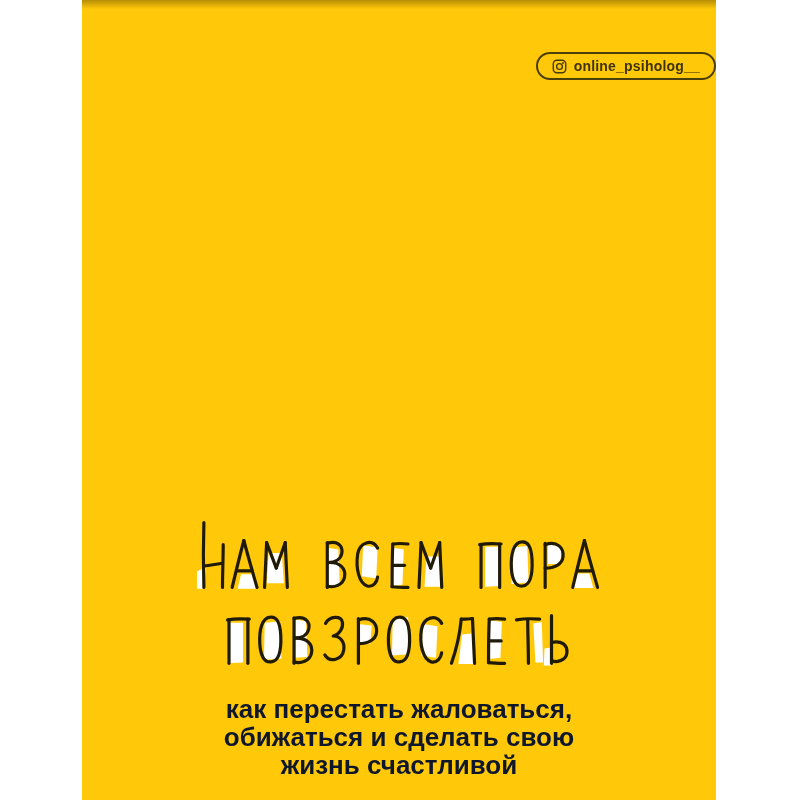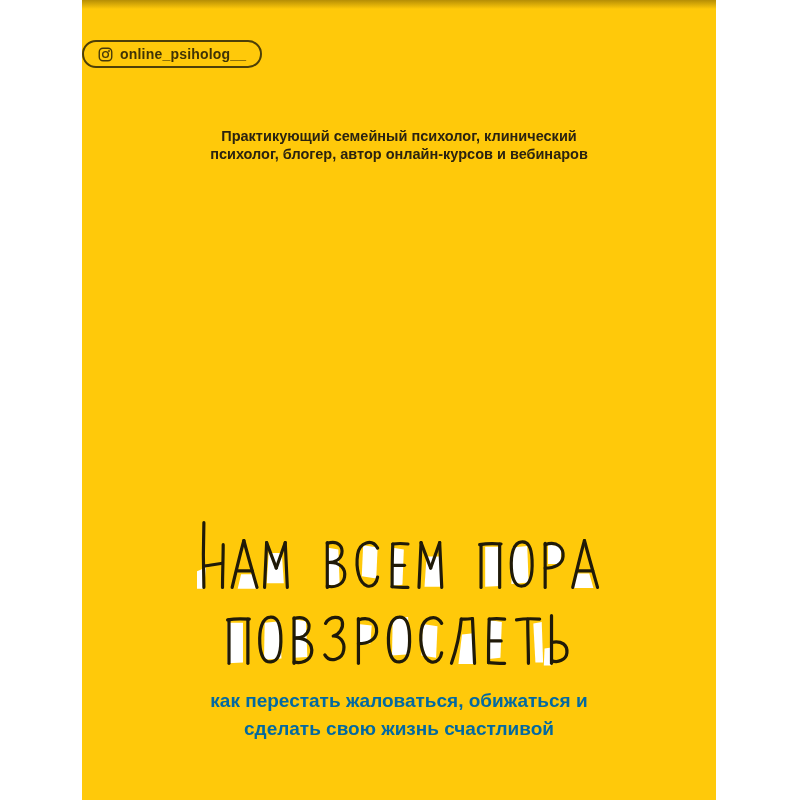--- a/index.html
+++ b/index.html
@@ -11,21 +11,21 @@
   .page{position:absolute;inset:0;}
   .cover{
     position:absolute;left:82px;top:0;width:634px;height:800px;
     background:var(--cover-bg,#ffc90a);overflow:hidden;
   }
   .top-shade{
     position:absolute;top:0;left:0;right:0;height:9px;
     background:linear-gradient(180deg,rgba(122,93,2,.55),rgba(122,93,2,0));
     pointer-events:none;
   }
-  .badge-row{position:absolute;top:40px;left:0;width:100%;display:flex;justify-content:flex-start;}
+  .badge-row{position:absolute;top:52px;left:0;width:100%;display:flex;justify-content:flex-end;}
   .badge{
     display:inline-flex;align-items:center;gap:7px;
     border:2px solid #4d3f08;border-radius:15px;
     padding:4px 14px;color:#3f3306;
   }
   .ig{width:15px;height:15px;color:#46390a;flex:0 0 auto;}
   .handle{font-size:14px;font-weight:700;letter-spacing:.2px;}
   .author{
     position:absolute;top:91px;left:0;width:100%;text-align:center;
     font-size:28px;font-weight:700;color:#1d1812;letter-spacing:.3px;
@@ -34,22 +34,22 @@
   .creds{
     margin:0;max-width:424px;text-align:center;
     font-size:14.5px;line-height:17.5px;font-weight:700;color:#2b2310;
   }
   .title-row{position:absolute;left:0;width:100%;text-align:center;}
   .title-row svg{display:inline-block;vertical-align:top;}
   .title-l1{top:517px;}
   .title-l2{top:610px;}
   .subtitle-row{position:absolute;top:687px;left:0;width:100%;display:flex;justify-content:center;}
   .subtitle{
-    margin:0;max-width:420px;text-align:center;
-    font-size:19px;line-height:28px;font-weight:700;color:#0369a1;
+    margin:8px;max-width:420px;text-align:center;
+    font-size:26px;line-height:28px;font-weight:700;color:#0f172a;
   }
   .sr{position:absolute;width:1px;height:1px;overflow:hidden;clip:rect(0 0 0 0);white-space:nowrap;}
 </style>
 </head>
 <body>
 
 <div class="page">
   <div class="cover">
     <div class="top-shade"></div>
 
@@ -58,23 +58,20 @@
         <svg class="ig" viewBox="0 0 24 24" aria-hidden="true">
           <rect x="2" y="2" width="20" height="20" rx="6" fill="none" stroke="currentColor" stroke-width="2.2"></rect>
           <circle cx="12" cy="12" r="4.6" fill="none" stroke="currentColor" stroke-width="2.2"></circle>
           <circle cx="17.6" cy="6.4" r="1.5" fill="currentColor"></circle>
         </svg>
         <span class="handle">online_psiholog__</span>
       </div>
     </div>
 
 
-    <div class="creds-row">
-      <p class="creds">Практикующий семейный психолог, клинический психолог, блогер, автор онлайн-курсов и вебинаров</p>
-    </div>
 
     <div class="title-row title-l1">
       <span class="sr">Нам всем пора</span>
       <svg viewBox="-3 -32 586 110" width="404" height="76" role="img" aria-label="Нам всем пора">
           <g>
             <polygon points="0,45 14,39 11,70 0,70" transform="translate(-4,2)" fill="#ffffff"></polygon>
             <polygon points="12,48 30,48 36,69 7,69" transform="translate(49,3)" fill="#ffffff"></polygon>
             <polygon points="11,22 30,22 33,66 8,66" transform="translate(90,-2)" fill="#ffffff"></polygon>
             <polygon points="10,9 27,12 29,63 10,64" transform="translate(175,3)" fill="#ffffff"></polygon>
             <polygon points="12,12 33,15 31,60 10,57" transform="translate(226,-3)" fill="#ffffff"></polygon>

